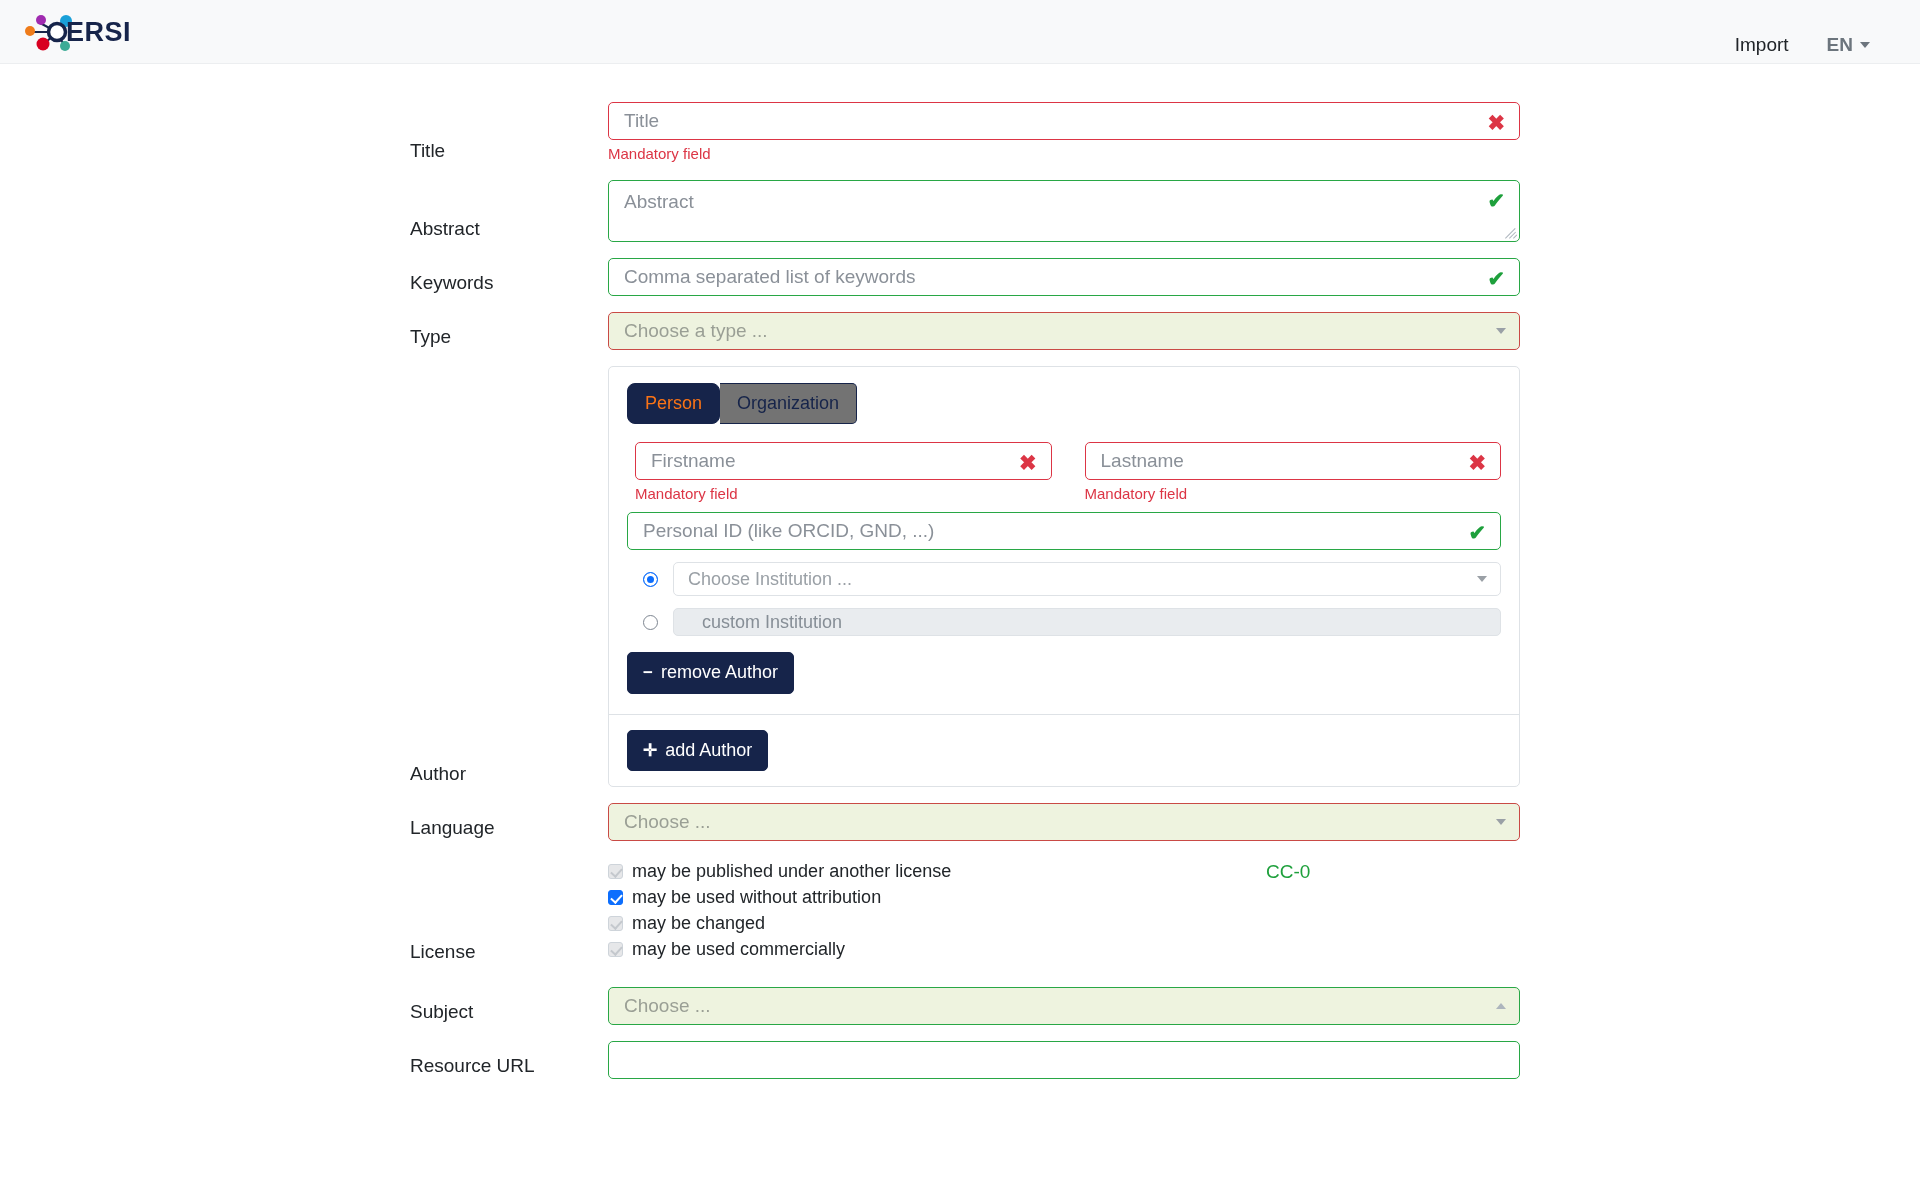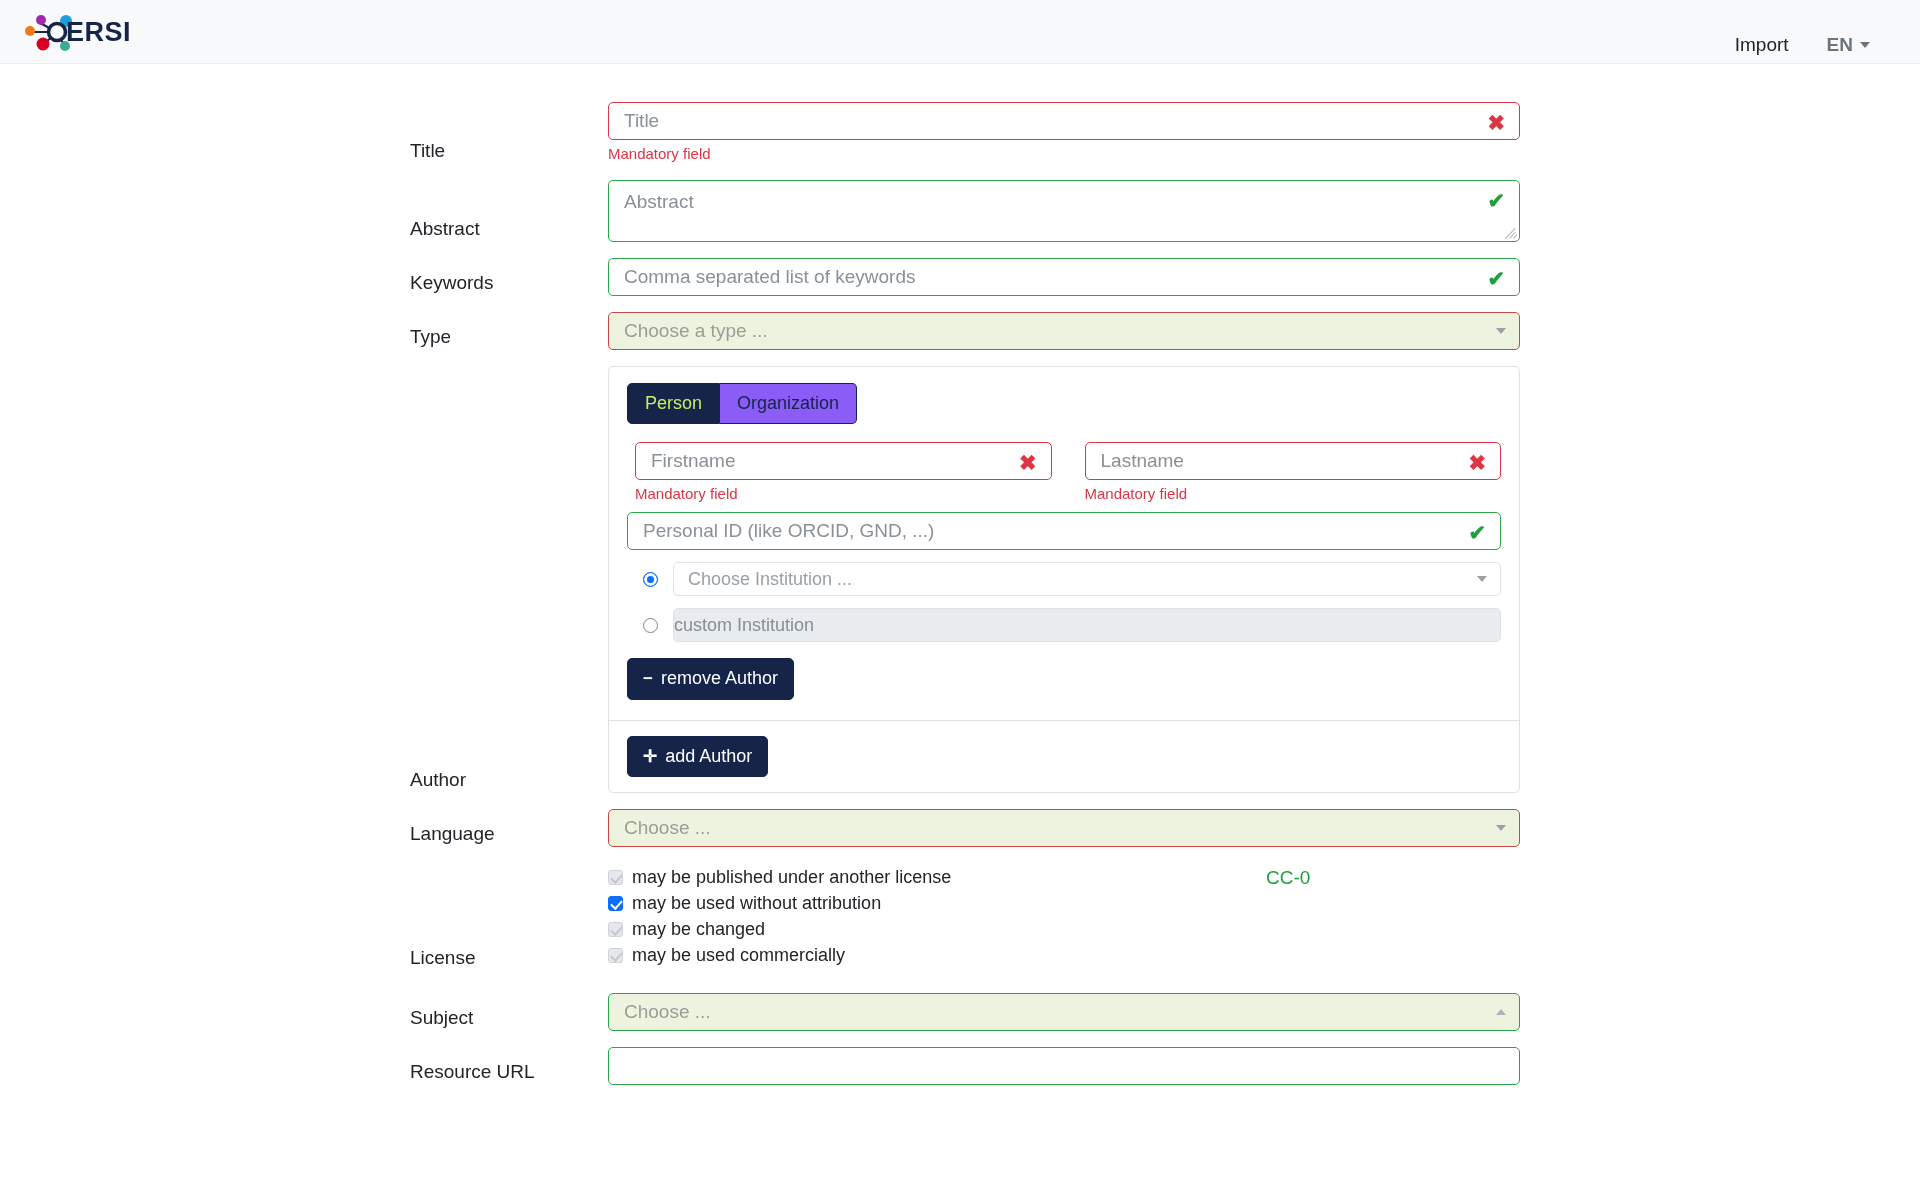--- a/index.html
+++ b/index.html
@@ -192,29 +192,29 @@
     padding: 16px 18px 20px 18px;
     border-bottom: 1px solid #dee2e6;
   }
   .author-footer { padding: 15px 18px; }
 
   .btn-group { display: inline-flex; }
   .btn-tgl {
     font-size: 18px;
     padding: 7px 17px;
     border: 1px solid #16244a;
-    background: #8b5cf6;
+    background: #737373;
     color: #16244a;
     cursor: pointer;
     font-family: "Liberation Sans", sans-serif;
     line-height: 1.4;
   }
   .btn-tgl:first-child { border-radius: 5px 0 0 5px; }
   .btn-tgl:last-child  { border-radius: 0 5px 5px 0; border-left: none; }
-  .btn-tgl.active { background: #16244a; color: #bef264; }
+  .btn-tgl.active { background: #16244a; color: #f97316; border-radius: 8px; }
 
   .name-row {
     display: flex;
     gap: 25px;
     margin-top: 18px;
   }
   .name-col { flex: 1 1 0; position: relative; margin-left: 8px; }
 
   .pid-row { margin-top: 8px; position: relative; }
 
@@ -254,26 +254,26 @@
     background: #fff;
     font-size: 18px;
     padding: 0 30px 0 14px;
     display: flex;
     align-items: center;
     color: #9aa0a6;
     position: relative;
     cursor: pointer;
   }
   .inst-input {
-    height: 34px;
+    height: 28px;
     border: 1px solid #dee2e6;
     border-radius: 5px;
     background: #e9ecef;
     font-size: 18px;
-    padding: 0 0;
+    padding: 0 28px;
     display: flex;
     align-items: center;
     color: #868e96;
   }
 
   .btn-dark {
     background: #16244a;
     color: #fff;
     border: 1px solid #16244a;
     border-radius: 5px;

